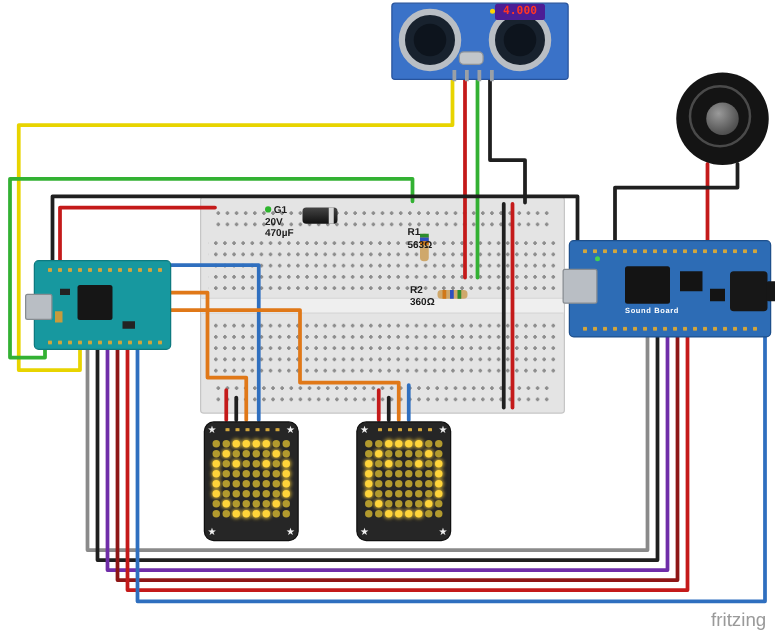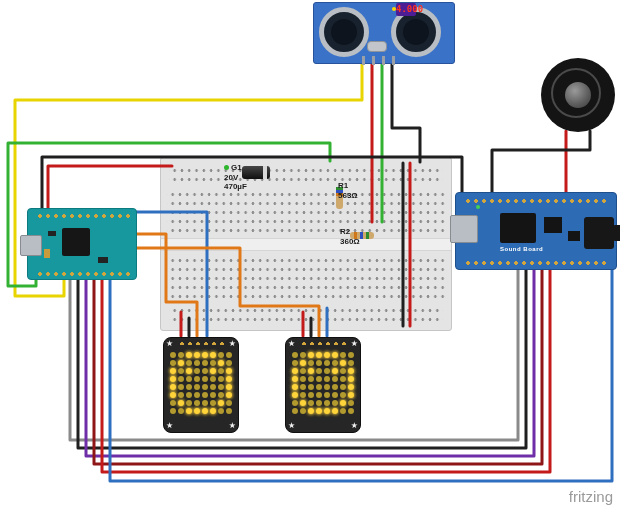--- a/index.html
+++ b/index.html
@@ -24,21 +24,21 @@
 
   
   .sensor{left:313px;top:2px;width:140px;height:60px;background:#3a72c8;border:1px solid #27539c;
           border-radius:3px;z-index:40;}
   .transducer{position:absolute;width:50px;height:50px;border-radius:50%;background:#18222e;
               border:5px solid #b9bec4;box-sizing:border-box;}
   .transducer .mesh{position:absolute;left:7px;top:7px;width:26px;height:26px;border-radius:50%;
                     background:#0d141d;}
   .t-left{left:5px;top:4px;}
   .t-right{left:77px;top:4px;}
-  .sensor-display{position:absolute;left:82px;top:0;width:20px;height:13px;background:#4c1d95;
+  .sensor-display{position:absolute;left:82px;top:0;width:40px;height:13px;background:#4c1d95;
                   color:#ff3524;font:bold 9px/13px "DejaVu Sans Mono",monospace;text-align:center;
                   border-radius:2px;letter-spacing:0;}
   .sensor-dot{position:absolute;left:78px;top:4px;width:4px;height:4px;border-radius:50%;background:#ffd400;}
   .crystal{position:absolute;left:53px;top:38px;width:18px;height:9px;background:#c2c6ca;
            border:1px solid #8f9499;border-radius:4px;}
   .sensor-pin{position:absolute;width:3px;height:9px;background:#9aa0a6;top:53px;}
 
   
   .speaker{left:541px;top:58px;width:74px;height:74px;border-radius:50%;background:#141414;z-index:40;}
   .speaker-ring{position:absolute;left:10px;top:10px;width:50px;height:50px;border-radius:50%;
@@ -96,21 +96,21 @@
   .resistor-v .band{width:7px;height:3px;}
   .resistor-h{left:350px;top:232px;width:24px;height:7px;background:#cfa86b;border-radius:3px;z-index:20;
               display:flex;gap:3px;padding-left:4px;box-sizing:border-box;}
   .resistor-h .band{width:3px;height:7px;}
   .band-green{background:#2d8c2d;}
   .band-blue{background:#2d4fbf;}
   .band-orange{background:#d07818;}
 
   
   .part-label{position:absolute;font:600 8px/9.5px "Liberation Sans",sans-serif;color:#1b1b1b;z-index:50;}
-  .lbl-line{white-space:nowrap;margin-left:12px;}
+  .lbl-line{white-space:nowrap;}
   .dot-green{display:inline-block;width:5px;height:5px;border-radius:50%;background:#2db52d;margin-right:2px;}
   .watermark{position:absolute;right:7px;bottom:3px;font:15px "Liberation Sans",sans-serif;
              color:#9a9a9a;z-index:50;}
 </style>
 </head>
 <body>
 
 <div class="canvas">
 
   <div class="abs breadboard">

